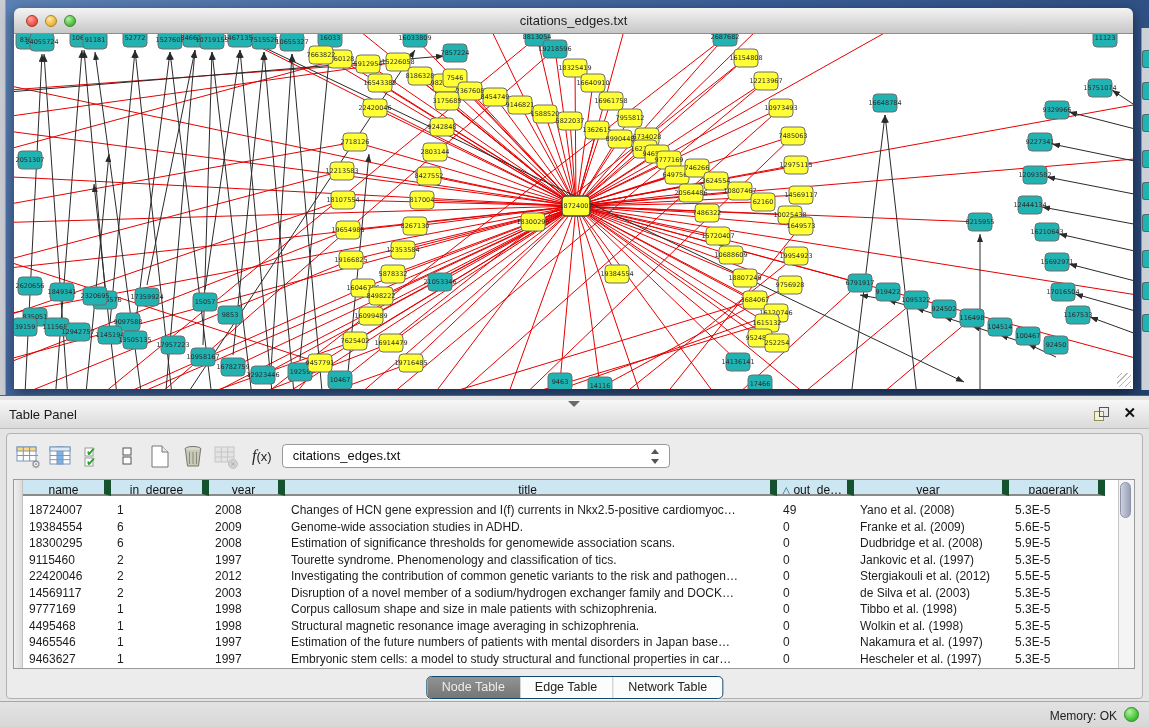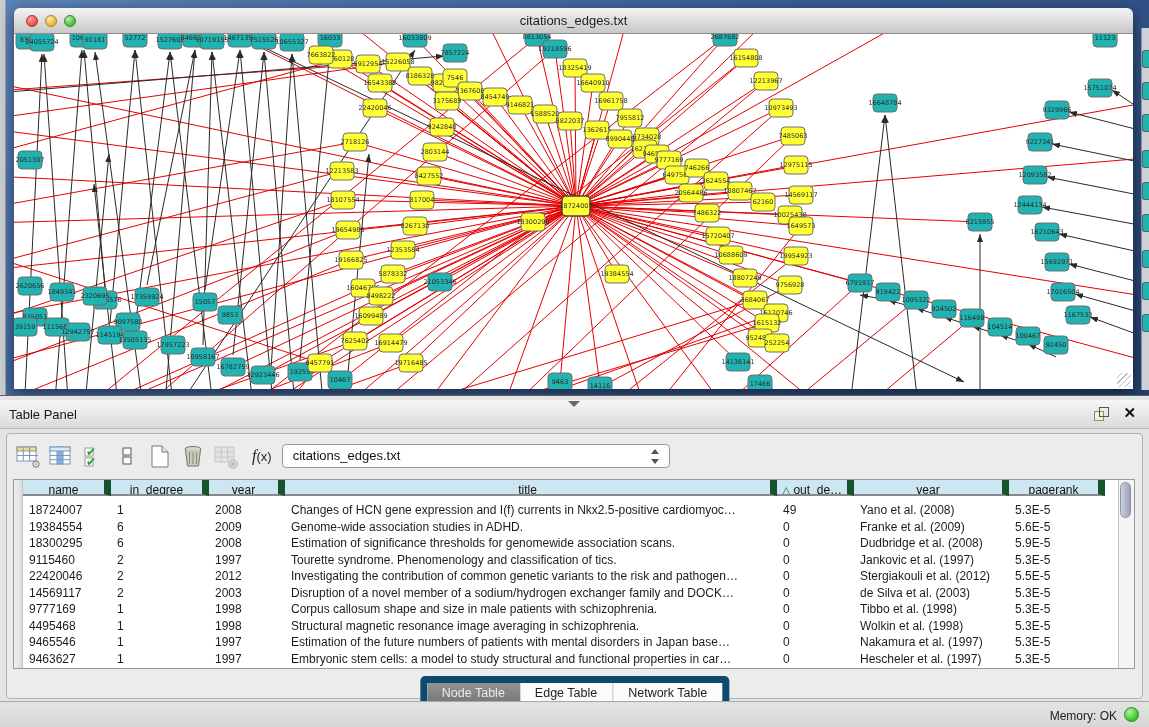--- a/index.html
+++ b/index.html
@@ -58,21 +58,21 @@
   .sortglyph{color:#1b5f7e;font-size:11px;margin-right:3px;}
   .tbody{position:absolute;left:9px;top:22px;}
   .trow{display:flex;height:16.5px;}
   .tcell{font-size:12px;line-height:16.5px;color:#1c1c1c;padding-left:6px;white-space:nowrap;overflow:hidden;box-sizing:border-box;}
   .c0{width:88px;} .c1{width:98px;} .c2{width:76px;} .c3{width:492px;} .c4{width:77px;} .c5{width:155px;} .c6{width:96px;}
   .vscroll{position:absolute;right:0;top:0;bottom:0;width:15px;background:#f4f4f4;border-left:1px solid #c6c6c6;}
   .vthumb{position:absolute;top:2px;left:1px;width:11px;height:36px;border-radius:6px;
           background:linear-gradient(90deg,#ccd1dd,#99a1b6);border:1px solid #8b93a8;box-sizing:border-box;}
 
   .tabsrow{position:absolute;left:50%;transform:translateX(-50%);top:242px;height:21px;display:flex;
-           border:7px solid #0c4a6e;border-radius:5px;overflow:hidden;background:#fcfcfc;box-shadow:0 1px 0 rgba(255,255,255,.7);}
+           border:1px solid #0c4a6e;border-radius:5px;overflow:hidden;background:#fcfcfc;box-shadow:0 1px 0 rgba(255,255,255,.7);}
   .seg{font-size:12.5px;line-height:21px;padding:0 15px;color:#222;white-space:nowrap;}
   .seg.sel{background:linear-gradient(#939393,#757575);color:#ececec;}
   .seg.div{border-left:1px solid #c4c4c4;}
 
   .statusbar{position:absolute;left:0;top:305px;width:1149px;height:44px;
              background:linear-gradient(#e3e3e3,#cfcfcf);border-top:1px solid #a8a8a8;box-sizing:border-box;}
   .mem-label{position:absolute;right:32px;top:7px;font-size:12px;color:#222;}
   .mem-dot{position:absolute;right:10px;top:5px;width:15px;height:15px;border-radius:50%;
            background:radial-gradient(circle at 35% 30%,#b8f0a0,#46c93a 60%,#2f9a26);border:1px solid #2f8a24;box-sizing:border-box;}
 

